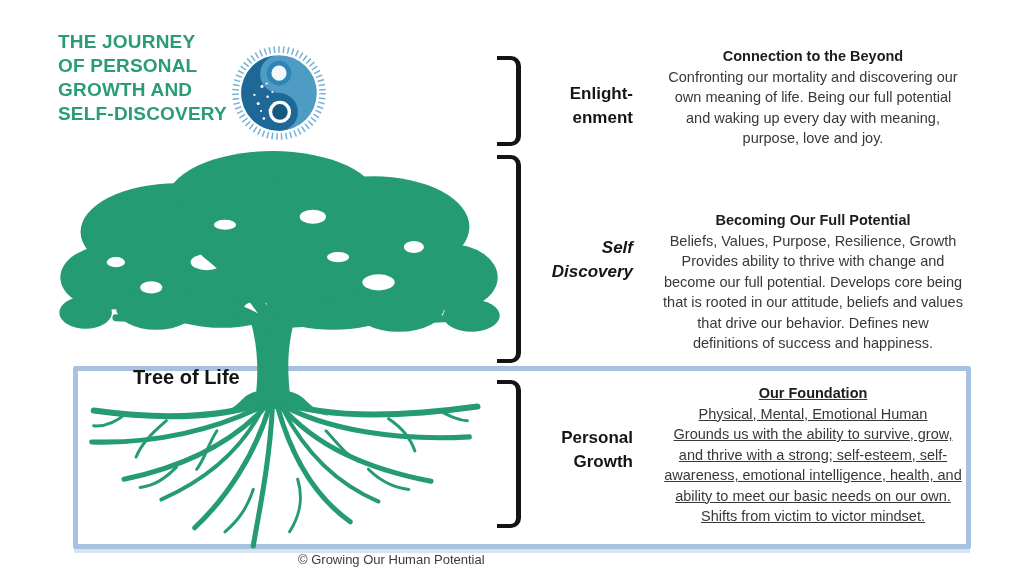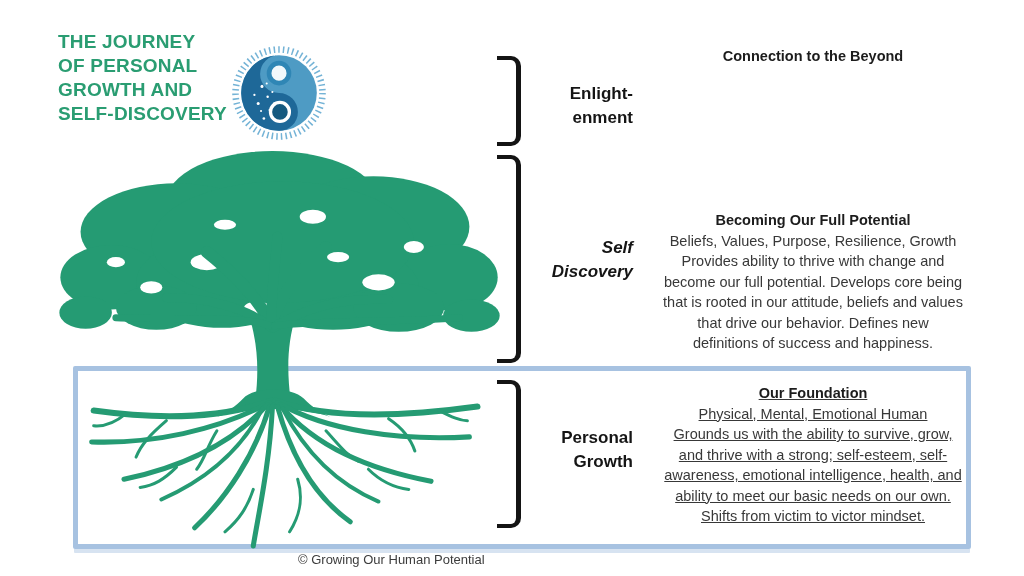--- a/index.html
+++ b/index.html
@@ -157,36 +157,41 @@
       <path d="M268,282 C280,295 288,306 300,312" stroke-width="3"></path>
       <path d="M196,340 C190,358 182,370 168,382" stroke-width="3"></path>
       <path d="M240,330 C246,350 242,366 232,382" stroke-width="3"></path>
       <path d="M120,318 C108,330 98,336 84,338" stroke-width="3"></path>
       <path d="M310,320 C322,332 334,338 350,340" stroke-width="3"></path>
       <path d="M70,265 C58,275 48,278 38,277" stroke-width="3"></path>
       <path d="M380,262 C392,268 400,272 408,272" stroke-width="3"></path>
     </g>
   </svg>
 
+  <div class="tree-label">Tree of Life</div>
 
   <div class="copyright">© Growing Our Human Potential</div>
 
   <div class="bracket bracket-1"></div>
   <div class="bracket bracket-2"></div>
   <div class="bracket bracket-3"></div>
 
   <div class="section-label label-1 pre">Enlight-
 enment</div>
   <div class="section-label label-2 pre">Self
 Discovery</div>
   <div class="section-label label-3 pre">Personal
 Growth</div>
 
   <div class="section-text text-1">
     <div class="heading">Connection to the Beyond</div>
+    <div class="pre">Confronting our mortality and discovering our
+own meaning of life. Being our full potential
+and waking up every day with meaning,
+purpose, love and joy.</div>
   </div>
 
   <div class="section-text text-2">
     <div class="heading">Becoming Our Full Potential</div>
     <div class="pre">Beliefs, Values, Purpose, Resilience, Growth
 Provides ability to thrive with change and
 become our full potential. Develops core being
 that is rooted in our attitude, beliefs and values
 that drive our behavior. Defines new
 definitions of success and happiness.</div>

